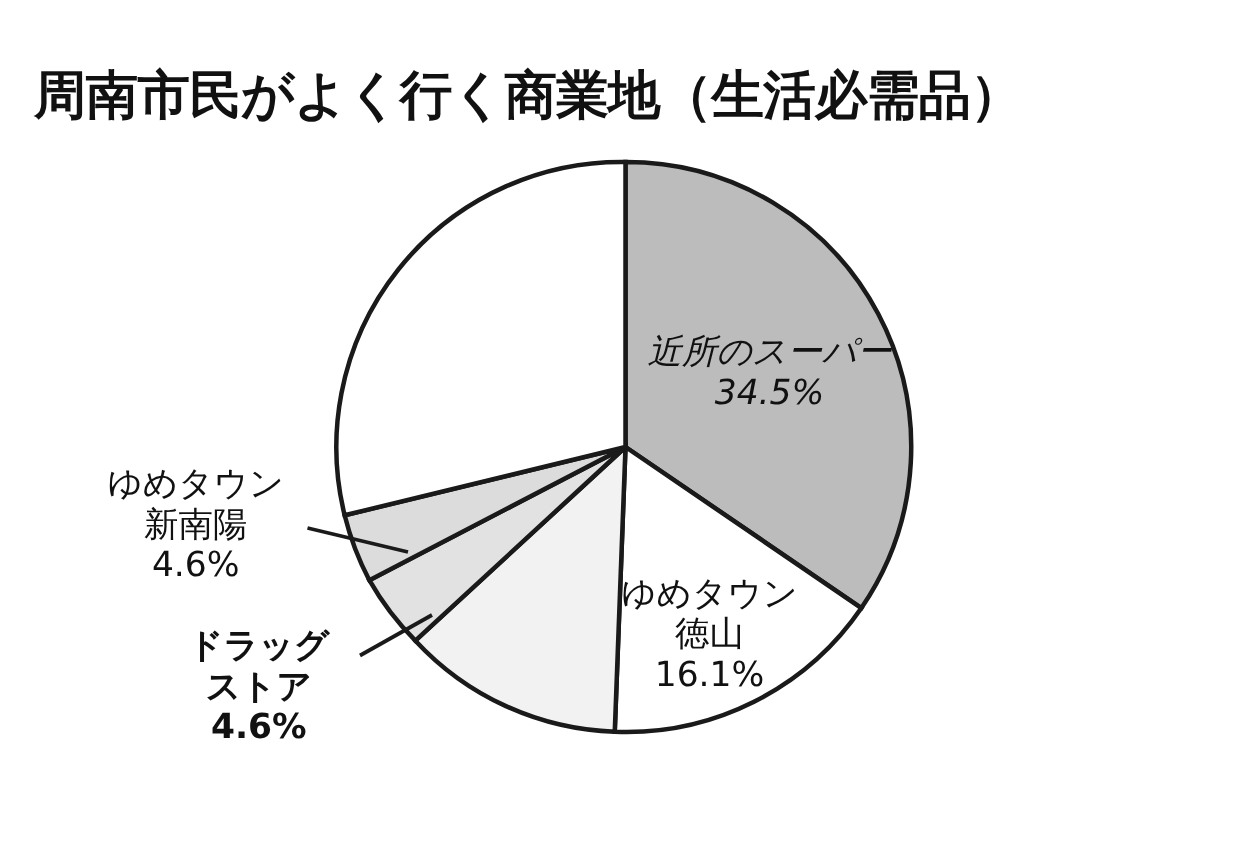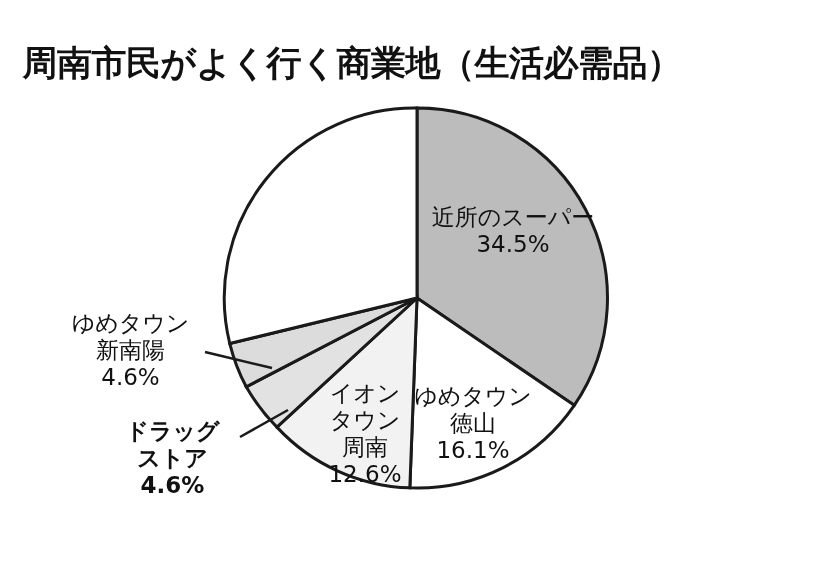--- a/index.html
+++ b/index.html
@@ -57,22 +57,23 @@
     color: #111111;
     font-size: 23px;
     line-height: 1.18;
     font-family: "DejaVu Sans", sans-serif;
     white-space: pre-line;
   }
 
   
   .lbl-super {
     left: 418px;
-    top: 204px;
+    top: 222px;
     width: 190px;
+    font-style: italic;
   }
   .lbl-tokuyama {
     left: 398px;
     top: 383px;
     width: 150px;
   }
   .lbl-aeon {
     left: 310px;
     top: 380px;
     width: 110px;
@@ -132,24 +133,20 @@
   <svg class="leader">
     <line x1="205" y1="352" x2="272" y2="368" stroke="#1a1a1a" stroke-width="2.5"></line>
     <line x1="240" y1="437" x2="288" y2="410" stroke="#1a1a1a" stroke-width="2.5"></line>
   </svg>
 
   <div class="slice-label lbl-super">近所のスーパー
 34.5%</div>
   <div class="slice-label lbl-tokuyama">ゆめタウン
 徳山
 16.1%</div>
-  <div class="slice-label lbl-aeon">イオン
-タウン
-周南
-12.6%</div>
   <div class="slice-label lbl-yume-shinnanyo">ゆめタウン
 新南陽
 4.6%</div>
   <div class="slice-label lbl-drug">ドラッグ
 ストア
 4.6%</div>
 
 </div>
 
 </body></html>

